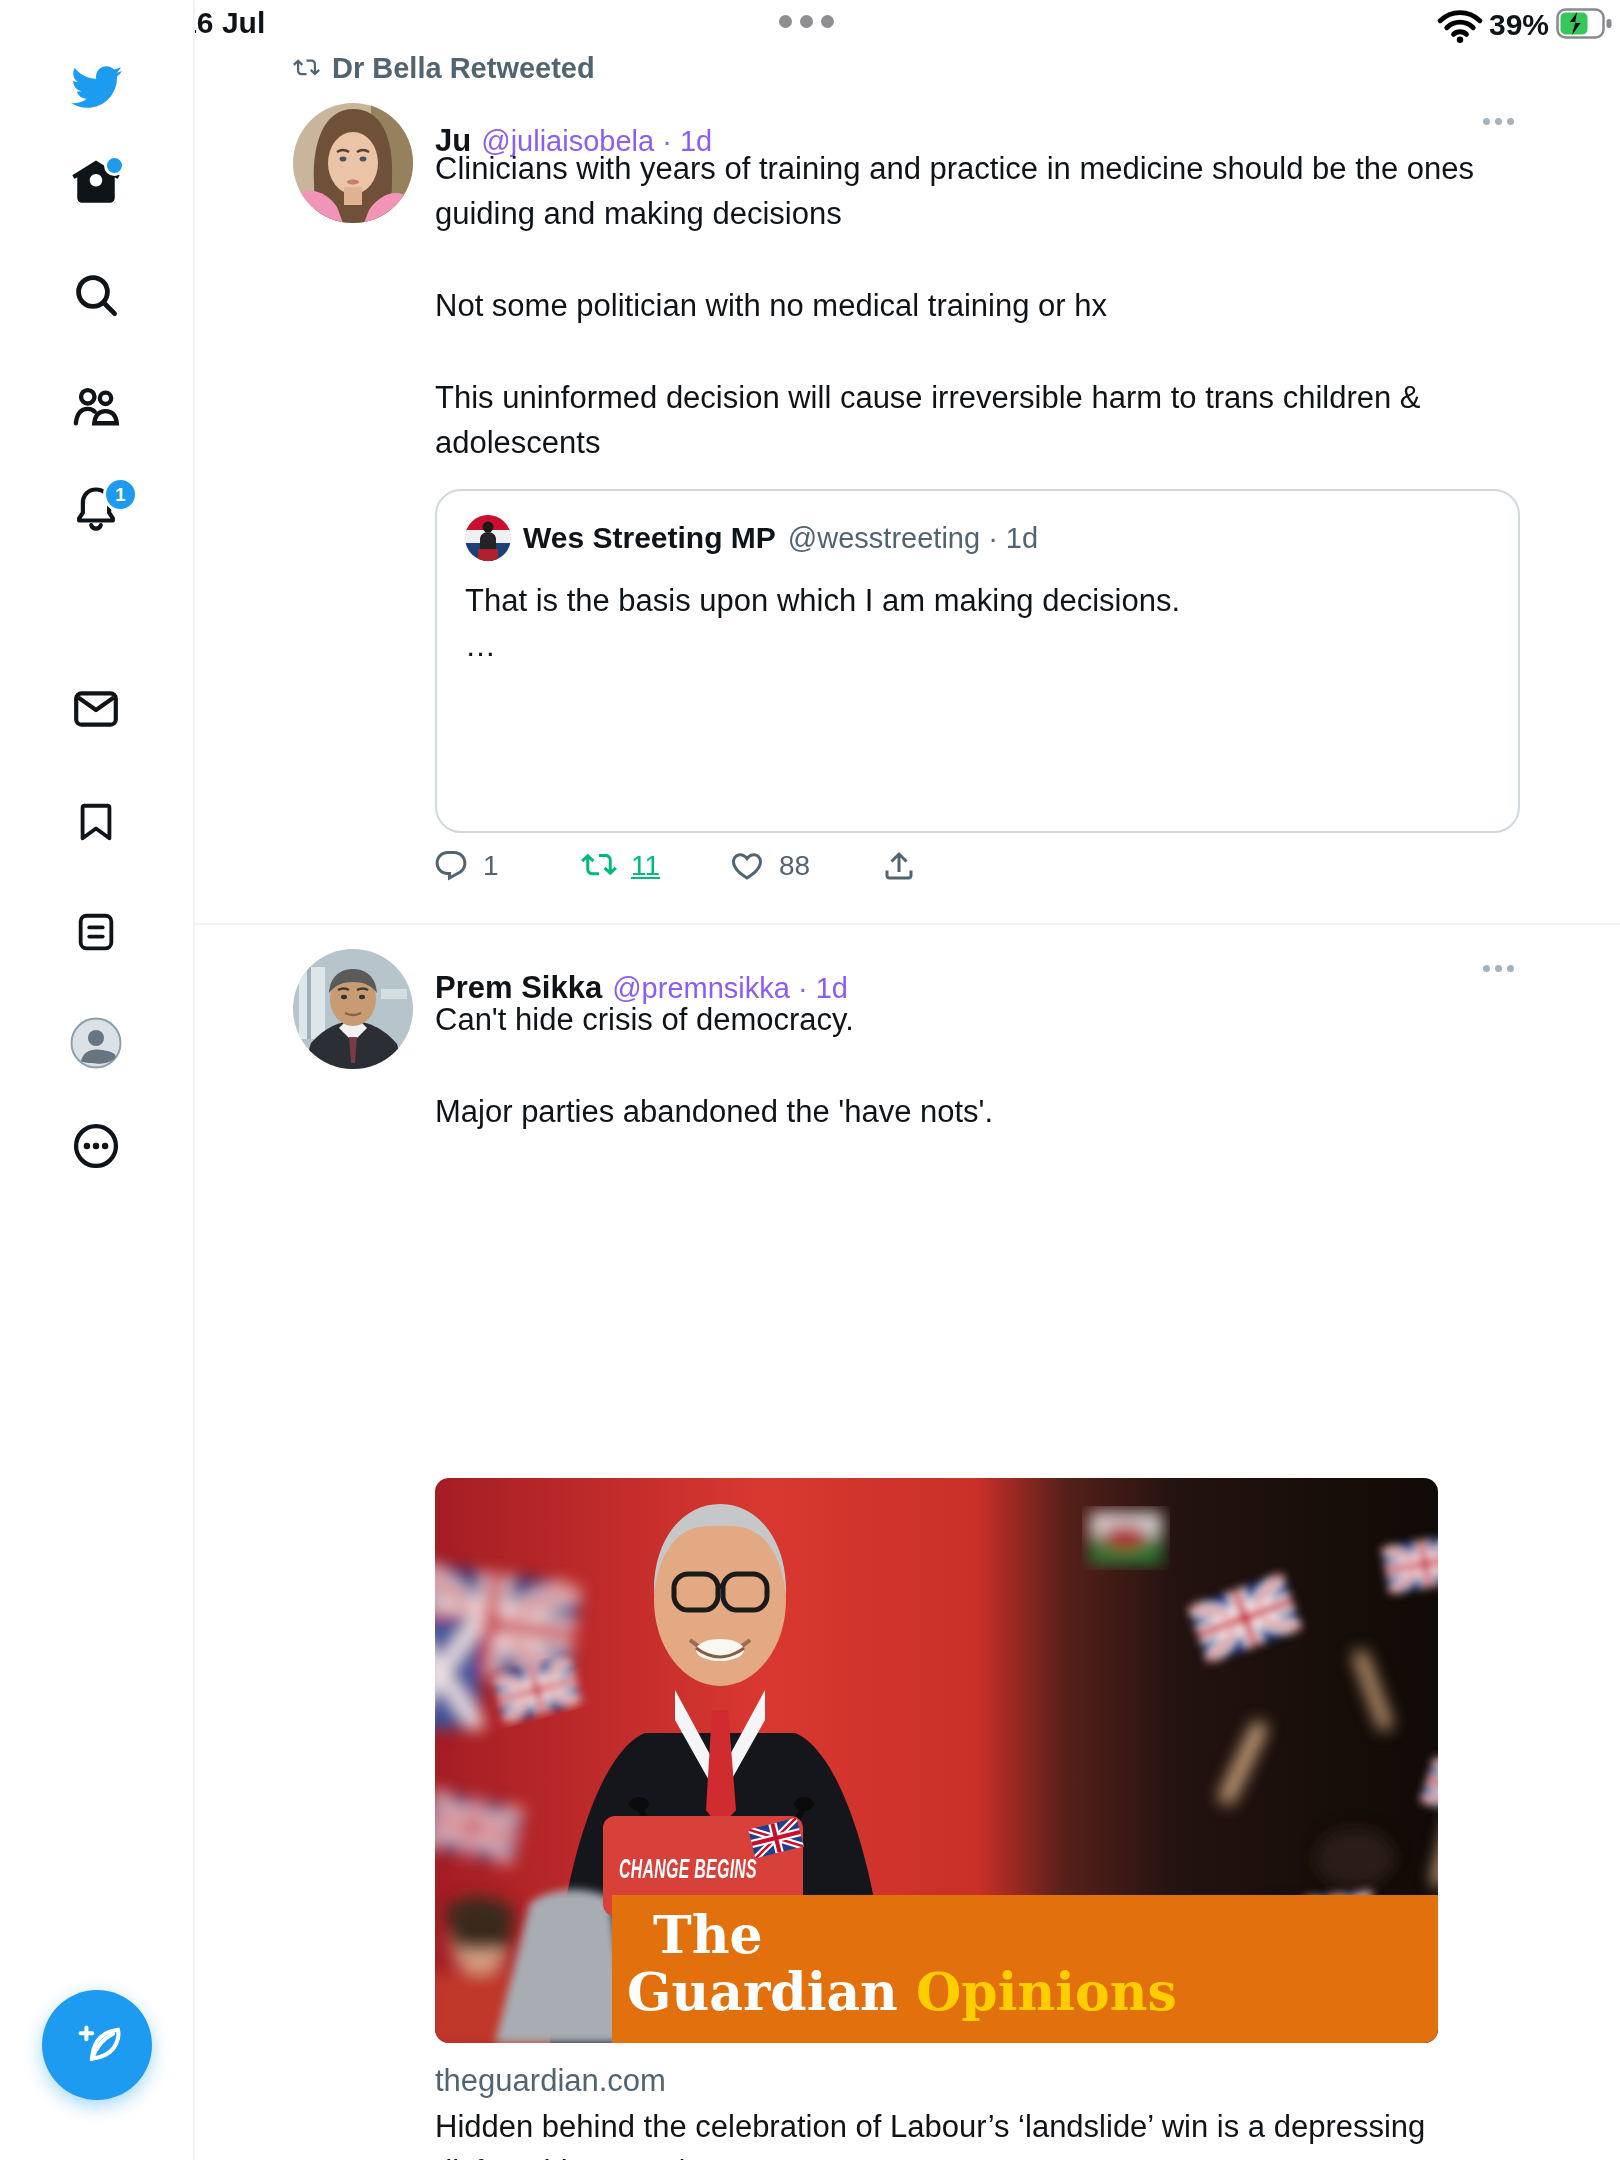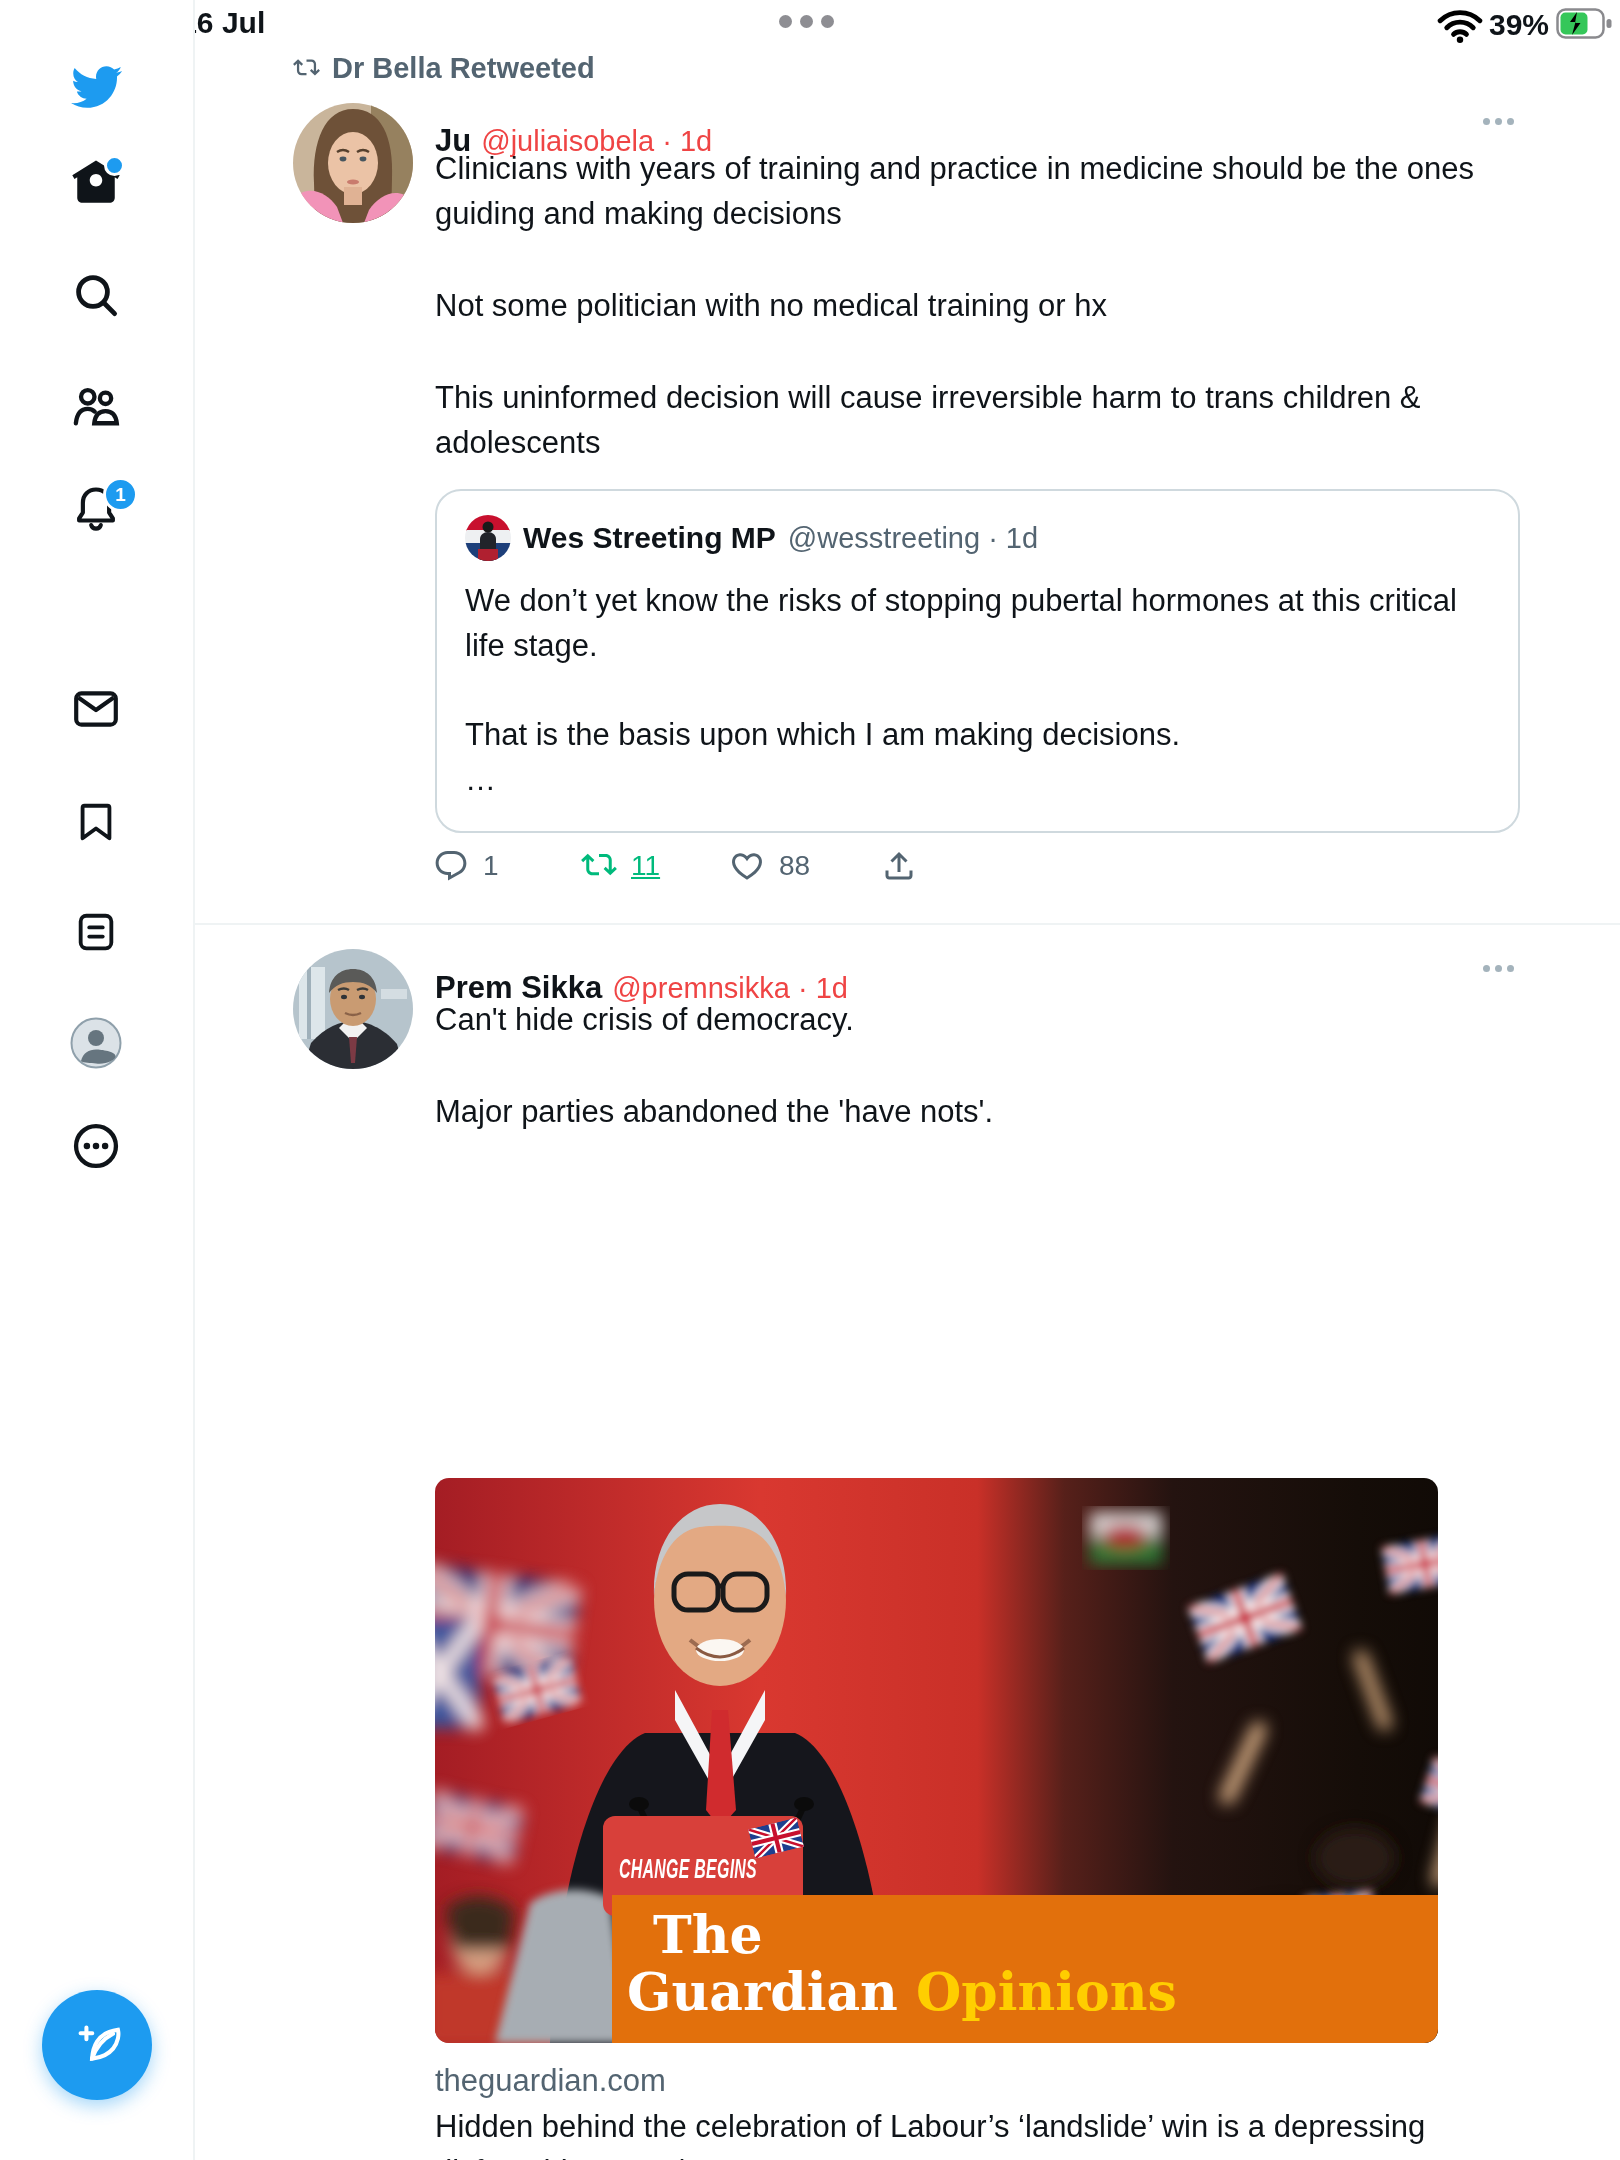--- a/index.html
+++ b/index.html
@@ -21,21 +21,21 @@
   .badge{position:absolute;left:103px;top:477px;width:29px;height:29px;border-radius:50%;
     background:#1d9bf0;color:#fff;font-size:19px;font-weight:700;display:flex;align-items:center;justify-content:center;border:3px solid #fff;}
   .home-dot{position:absolute;left:104px;top:155px;width:15px;height:15px;border-radius:50%;background:#1d9bf0;border:3px solid #fff;}
   .fab{left:42px;top:1990px;width:110px;height:110px;border-radius:50%;background:#1d9bf0;
     display:flex;align-items:center;justify-content:center;box-shadow:0 6px 18px rgba(29,155,240,.4);cursor:pointer;}
   
   .rt-head{left:293px;top:52px;display:flex;align-items:center;gap:12px;color:#536471;font-weight:700;font-size:29px;}
   .avatar{border-radius:50%;overflow:hidden;width:120px;height:120px;}
   .name-row{display:flex;align-items:baseline;gap:10px;white-space:nowrap;}
   .name{font-size:31px;font-weight:700;color:#0f1419;margin-top:20px;}
-  .meta{font-size:29px;color:#ef4444;font-weight:400;}
+  .meta{font-size:29px;color:#8b5cf6;font-weight:400;}
   .more-dots{display:flex;gap:5px;cursor:pointer;}
   .more-dots i{width:7px;height:7px;border-radius:50%;background:#a4b3bc;display:block;}
   .t-text{font-size:31px;line-height:45px;color:#0f1419;}
   .t-text p{margin:0 0 47px 0;}
   .t-text p:last-child{margin-bottom:0;}
   .quote-card{left:435px;top:489px;width:1085px;height:344px;border:2px solid #cfd9de;border-radius:26px;
     box-sizing:border-box;padding:24px 28px;background:#fff;cursor:pointer;}
   .q-head{display:flex;align-items:center;gap:12px;}
   .q-name{font-size:30px;font-weight:700;}
   .q-meta{font-size:29px;color:#536471;}
@@ -214,21 +214,20 @@
       <rect y="15" width="46" height="14" fill="#eef0f2"></rect>
       <rect y="28" width="46" height="18" fill="#1d3f7a"></rect>
       <circle cx="23" cy="12" r="5.5" fill="#1a1a1a"></circle>
       <path d="M15 46V24c0-4 3.6-7 8-7s8 3 8 7v22z" fill="#22242a"></path>
       <rect x="13" y="34" width="20" height="12" fill="#b02030"></rect>
     </svg>
     <span class="q-name">Wes Streeting MP</span>
     <span class="q-meta">@wesstreeting · 1d</span>
   </div>
   <div class="q-text">
-    <p>We don’t yet know the risks of stopping pubertal hormones at this critical life stage.</p>
     <p class="qp2">That is the basis upon which I am making decisions.</p>
     <p>…</p>
   </div>
 </section>
 
 <div class="abs eng" style="left:433px;top:848px">
   <svg width="36" height="36" viewBox="0 0 24 24">
       <path fill="#536471" d="M1.751 10c0-4.42 3.584-8 8.005-8h4.366c4.49 0 8.129 3.64 8.129 8.13 0 2.96-1.607 5.68-4.196 7.11l-8.054 4.46v-3.69h-.067c-4.49.1-8.183-3.51-8.183-8.01zm8.005-6c-3.317 0-6.005 2.69-6.005 6 0 3.37 2.77 6.08 6.138 6.01l.351-.01h1.761v2.3l5.087-2.81c1.951-1.08 3.163-3.13 3.163-5.36 0-3.39-2.744-6.13-6.129-6.13H9.756z"></path>
     </svg>
   <span>1</span>

